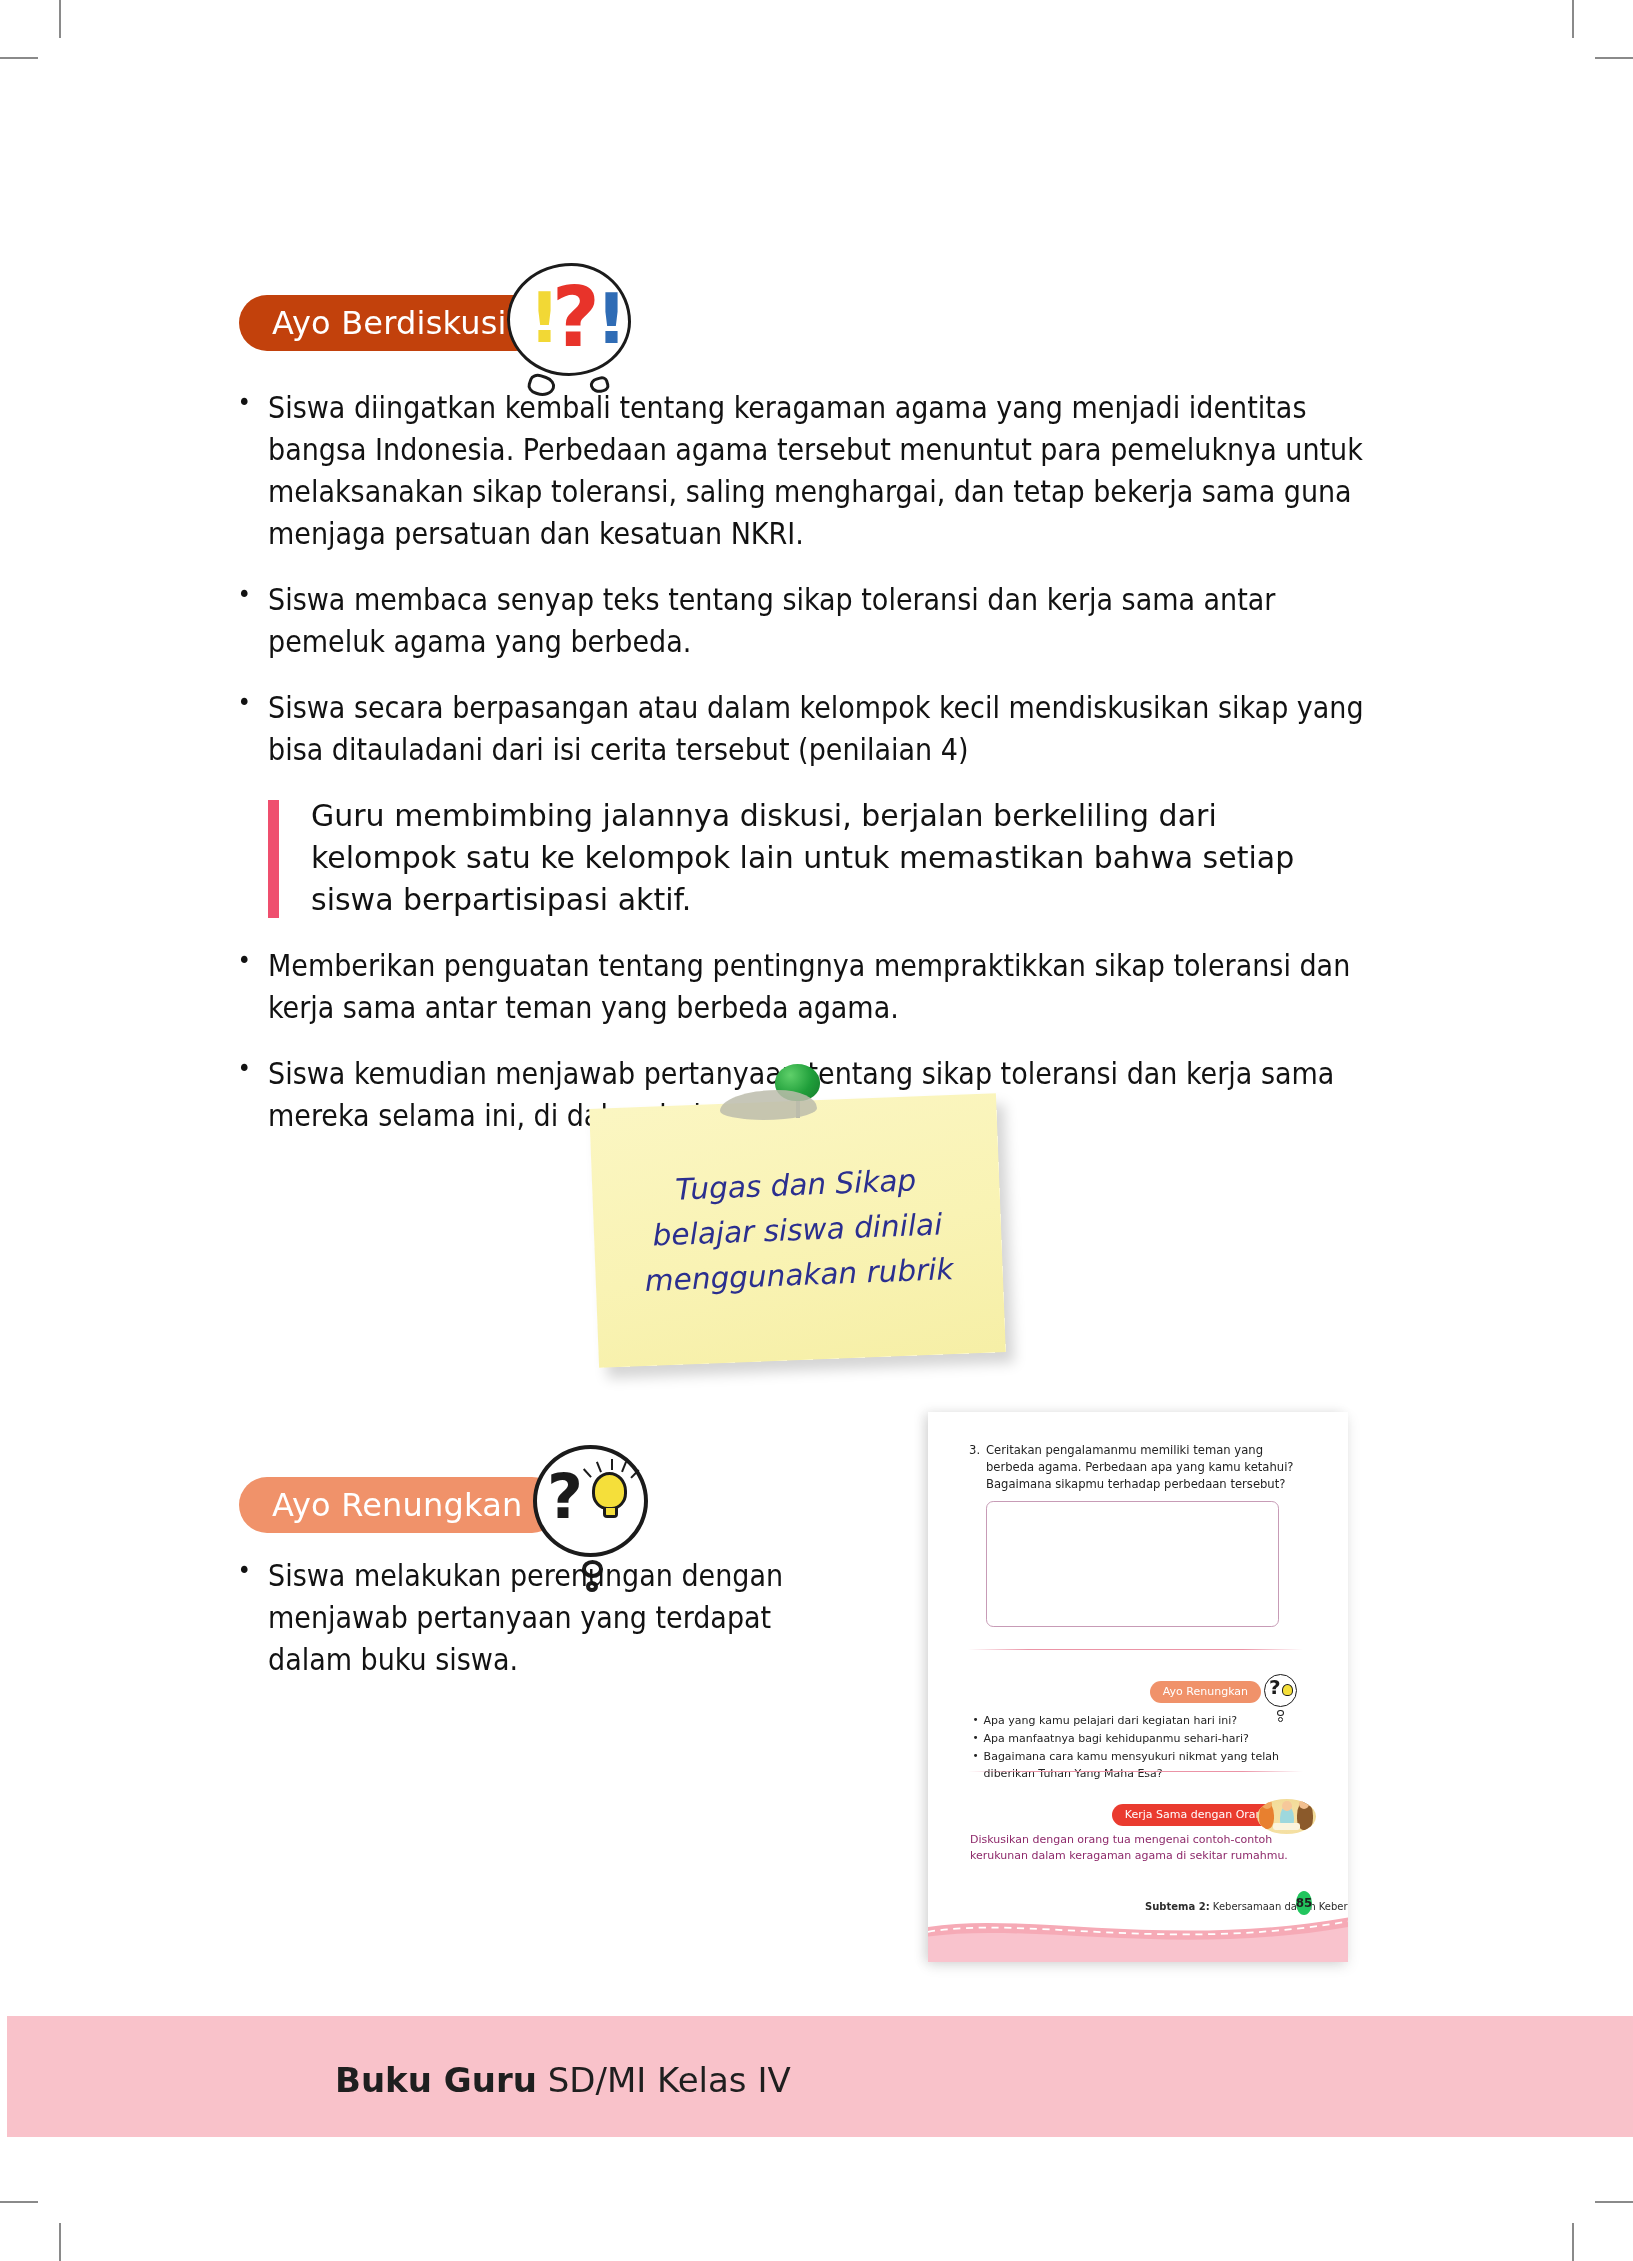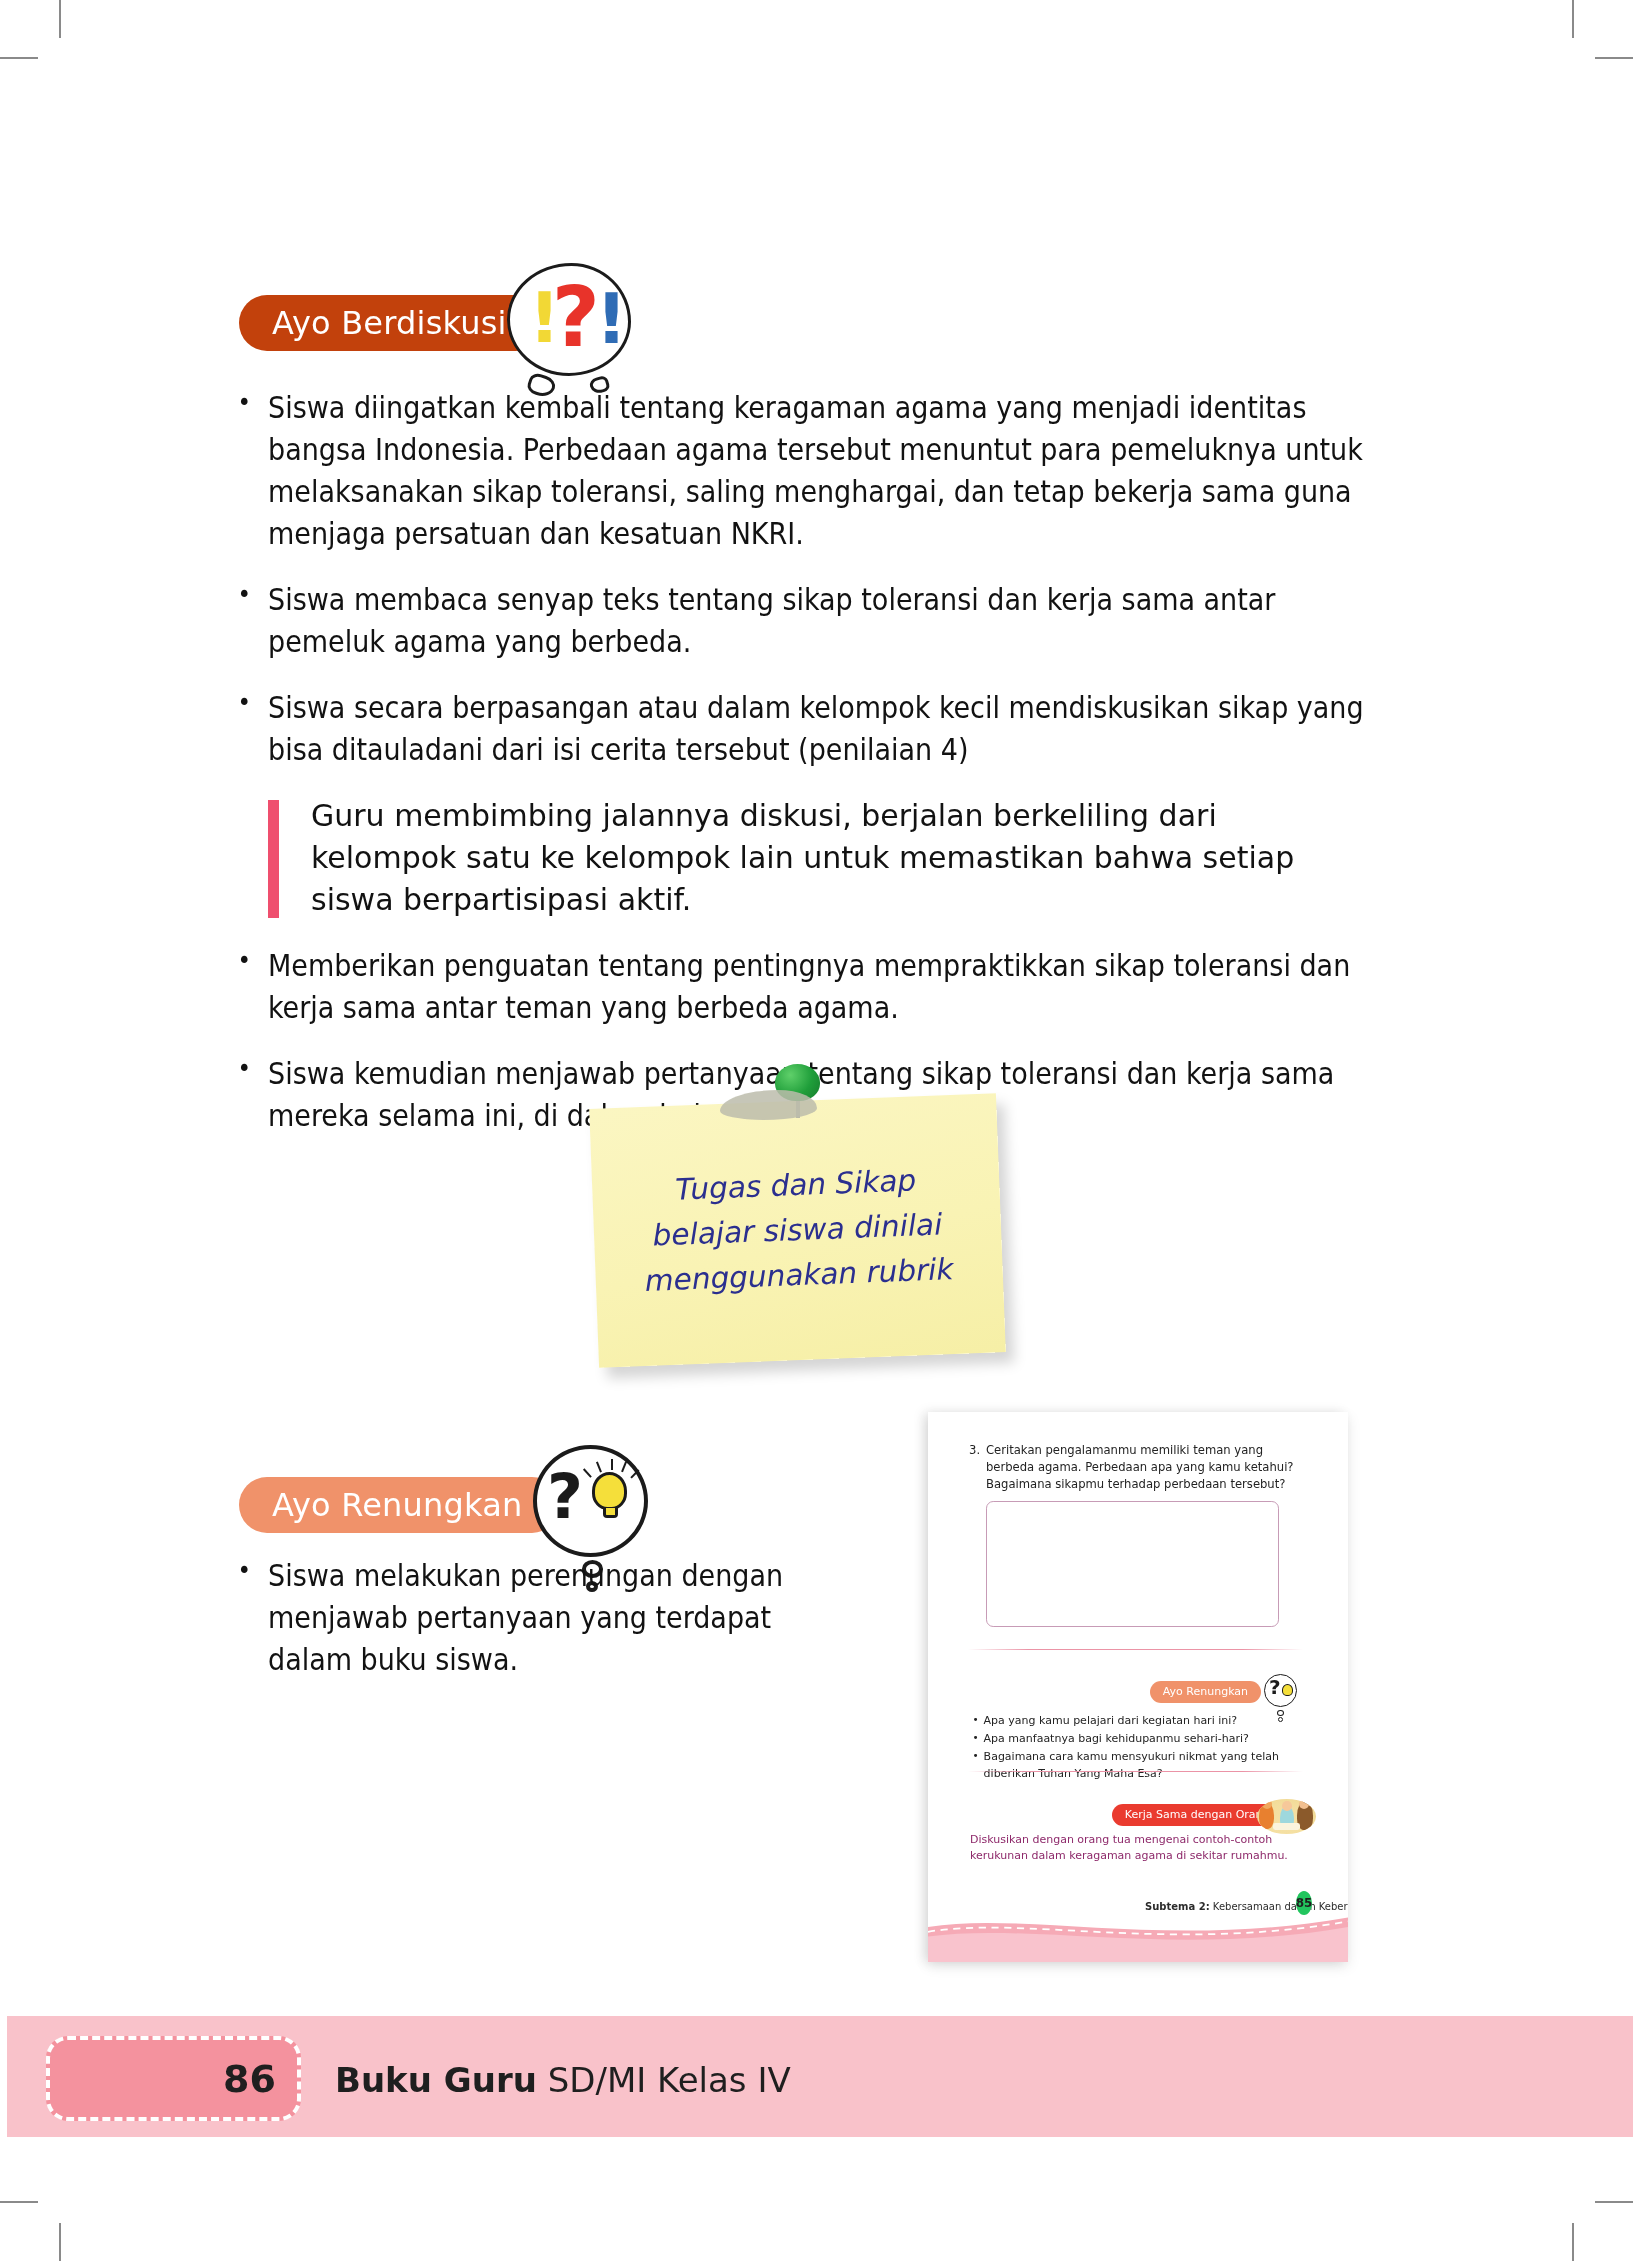--- a/index.html
+++ b/index.html
@@ -399,21 +399,18 @@
 
       <div class="t-foot-text" style="left:217px;top:489px;">
         <b>Subtema 2:</b><span> Kebersamaan dalam Keberagaman</span>
       </div>
       <div class="t-pagecirc" style="left:368px;top:479px;">85</div>
 
     </div>
   </div>
 
   <div class="footer-band" style="left:7.2px;top:2016px;width:1626px;height:121px;"></div>
-  <div class="footer-pagebox" style="left:46px;top:2036px;width:255px;height:85px;">
-    <span class="footer-pagenum">86</span>
-  </div>
   <div class="footer-title" style="left:335px;top:2060px;">
     <b>Buku Guru</b><span class="thin"> SD/MI Kelas IV</span>
   </div>
 
 </div>
 
 
 </body></html>

